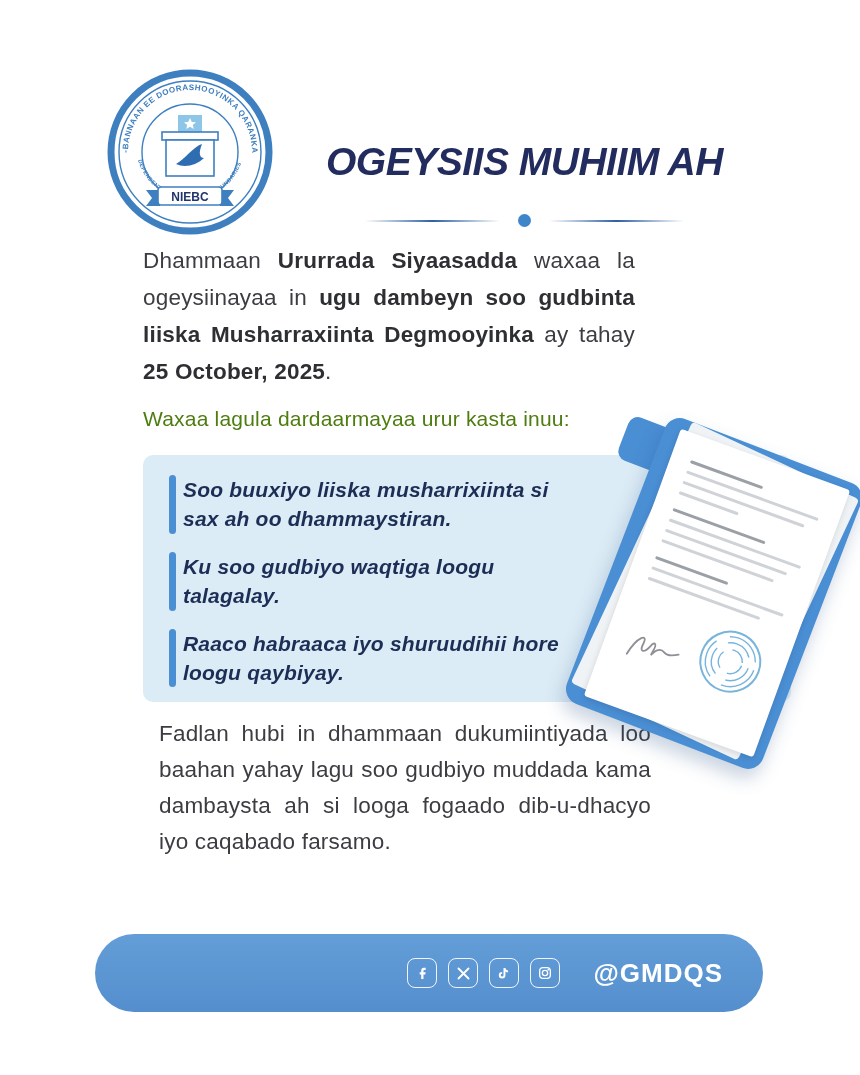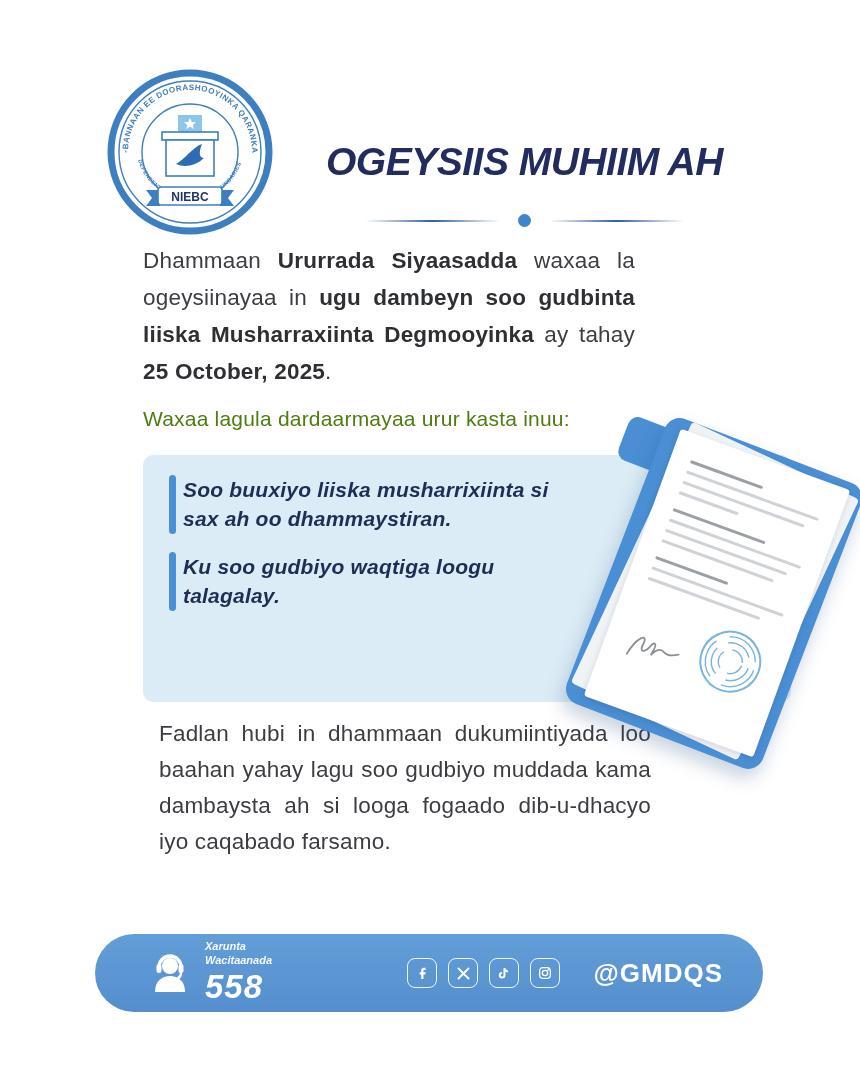--- a/index.html
+++ b/index.html
@@ -124,20 +124,24 @@
   <div class="notice-box">
     <ul class="bullets">
       <li>
         <span class="bullet-bar"></span>
         <span class="bullet-text">Soo buuxiyo liiska musharrixiinta si sax ah oo dhammaystiran.</span>
       </li>
       <li>
         <span class="bullet-bar"></span>
         <span class="bullet-text">Ku soo gudbiyo waqtiga loogu talagalay.</span>
       </li>
+      <li>
+        <span class="bullet-bar"></span>
+        <span class="bullet-text">Raaco habraaca iyo shuruudihii hore loogu qaybiyay.</span>
+      </li>
     </ul>
   </div>
 
   <div class="illustration">
     <div class="folder-tab"></div>
     <div class="folder"></div>
     <div class="paper-back"></div>
     <div class="paper-front">
       <div class="pgroup">
         <div class="pline head w55"></div>
@@ -168,35 +172,20 @@
         </svg>
       </div>
     </div>
   </div>
 
   <div class="closing">
     <p>Fadlan hubi in dhammaan dukumiintiyada loo baahan yahay lagu soo gudbiyo muddada kama dambaysta ah si looga fogaado dib-u-dhacyo iyo caqabado farsamo.</p>
   </div>
 
   <div class="footer">
-    <div class="cc">
-      <svg width="46" height="46" viewBox="0 0 46 46">
-        <circle cx="23" cy="16" r="8" fill="#ffffff"></circle>
-        <path d="M8 42 C8 31 15 26 23 26 C31 26 38 31 38 42 z" fill="#ffffff"></path>
-        <path d="M12 17 a11 11 0 0 1 22 0" fill="none" stroke="#ffffff" stroke-width="3.4" stroke-linecap="round"></path>
-        <rect x="9.5" y="14" width="5" height="9" rx="2.5" fill="#ffffff"></rect>
-        <rect x="31.5" y="14" width="5" height="9" rx="2.5" fill="#ffffff"></rect>
-        <path d="M34 23 c0 5 -5 7 -9 7" fill="none" stroke="#ffffff" stroke-width="2.4" stroke-linecap="round"></path>
-      </svg>
-      <div class="cc-text">
-        <span class="cc-label">Xarunta</span>
-        <span class="cc-label">Wacitaanada</span>
-        <span class="cc-number">558</span>
-      </div>
-    </div>
     <div class="socials">
       <span class="s-icon">
         <svg width="16" height="16" viewBox="0 0 24 24">
             <path d="M14.5 4 h3 v3.4 h-2.1 c-.9 0-1.2.5-1.2 1.4 V11 h3.2 l-.5 3.3 h-2.7 V21 h-3.4 v-6.7 H8.5 V11 h2.3 V8.6 c0-2.8 1.5-4.6 3.7-4.6 z" fill="#ffffff"></path>
           </svg>
       </span>
       <span class="s-icon">
         <svg width="15" height="15" viewBox="0 0 24 24">
             <path d="M4 4 L20 20 M20 4 L4 20" stroke="#ffffff" stroke-width="3" stroke-linecap="round"></path>
           </svg>

